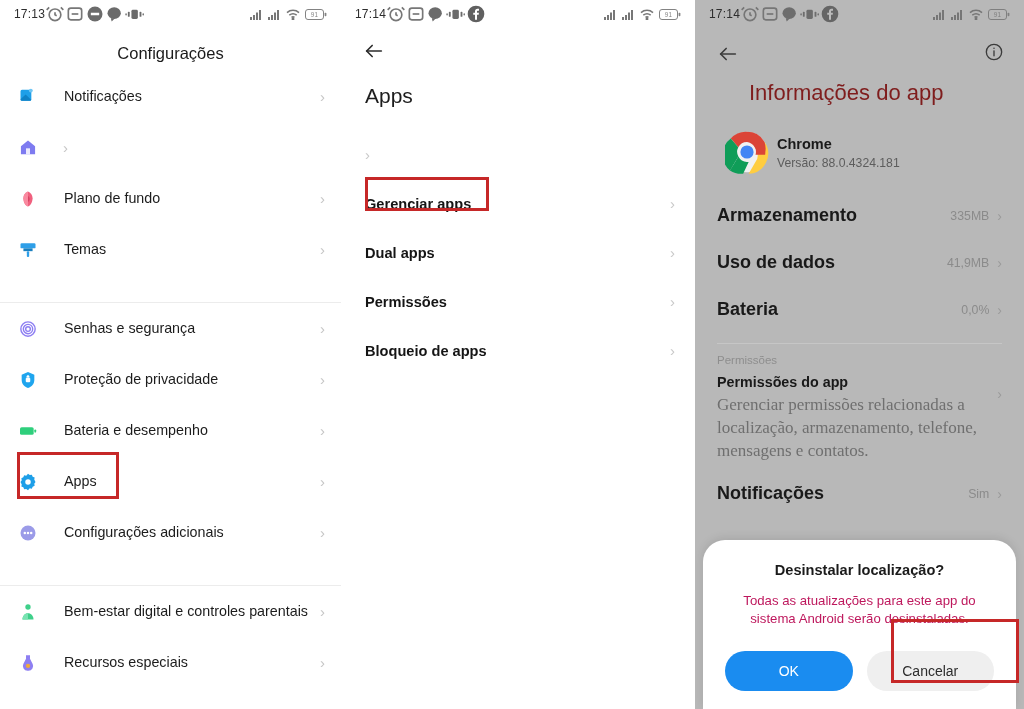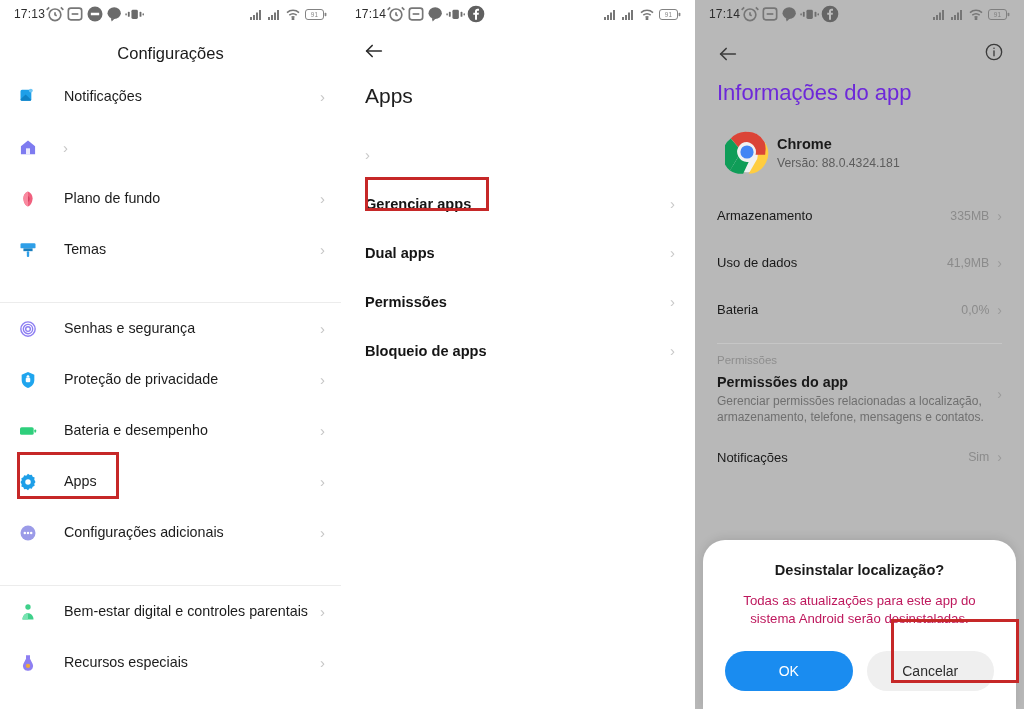--- a/index.html
+++ b/index.html
@@ -41,21 +41,21 @@
     text-align:center; font-size:16.5px; color:#1b1b1b;
     padding:16px 0 8px; font-weight:400;
   }
   .back-row { padding:10px 20px 0; height:42px; }
   .back-arrow {
     width:26px; height:26px; display:inline-flex; align-items:center;
     justify-content:center; color:#2b2b2b;
   }
   .hdr-large { padding:14px 24px 22px; }
   .panel-3 .hdr-large { padding:10px 22px 20px; }
-  .panel-3 .big-title { color:#6d28d9; font-size:22px; }
+  .panel-3 .big-title { color:#7f1d1d; font-size:22px;margin-left:32px; }
 
   
   .list { padding:0; }
   .row {
     display:flex; align-items:center; min-height:51px;
     padding:6px 16px 6px 18px; position:relative;
   }
   .row .ic { width:34px; flex:0 0 34px; display:flex; align-items:center; }
   .row .lbl {
     flex:1; font-size:14.3px; color:#1c1c1c; font-weight:400;
@@ -77,29 +77,29 @@
   .p2row .chev { color:#c9c9c9; font-size:15px; }
 
   
   .app-head { display:flex; align-items:center; padding:4px 30px 18px; gap:8px; }
   .app-icon { width:44px; height:44px; flex:0 0 44px; }
   .app-name { font-size:14.5px; font-weight:700; color:#1a1a1a; line-height:1.5; }
   .app-ver  { font-size:12.2px; color:#5d5d5d; }
   .p3row {
     display:flex; align-items:center; min-height:47px; padding:4px 22px 4px 22px;
   }
-  .p3row .lbl { flex:1; font-size:13px; font-weight:400; color:#191919; }
+  .p3row .lbl { flex:1; font-size:18px; font-weight:700; color:#191919; }
   .p3row .val { font-size:12.3px; color:#8b8b8b; padding-right:8px; }
   .p3row .chev { color:#9b9b9b; font-size:14px; }
   .p3-sep { height:1px; background:#c6c6c6; margin:10px 22px 6px; }
   .p3-section-lbl { font-size:11.5px; color:#8e8e8e; padding:4px 22px 4px; }
   .p3row-2 { display:flex; align-items:flex-start; padding:4px 22px 8px; }
   .p3row-2 .txt { flex:1; }
   .p3row-2 .t1 { font-size:14.3px; font-weight:700; color:#191919; margin-bottom:3px; }
-  .p3row-2 .t2 { font-size:12px; color:#6f6f6f; line-height:1.36; }
+  .p3row-2 .t2 { font-size:17px; color:#6f6f6f; line-height:1.36;font-family:Liberation Serif, serif; }
   .p3row-2 .chev { color:#9b9b9b; font-size:14px; padding-top:12px; }
   .info-icon { margin-left:auto; color:#3c3c3c; }
   .back-row.with-info { display:flex; align-items:center; }
 
   
   .dialog {
     position:absolute; left:8px; right:8px; bottom:0;
     background:#ffffff; border-radius:22px 22px 0 0;
     padding:22px 18px 18px; box-shadow:0 -2px 10px rgba(0,0,0,.10);
   }

